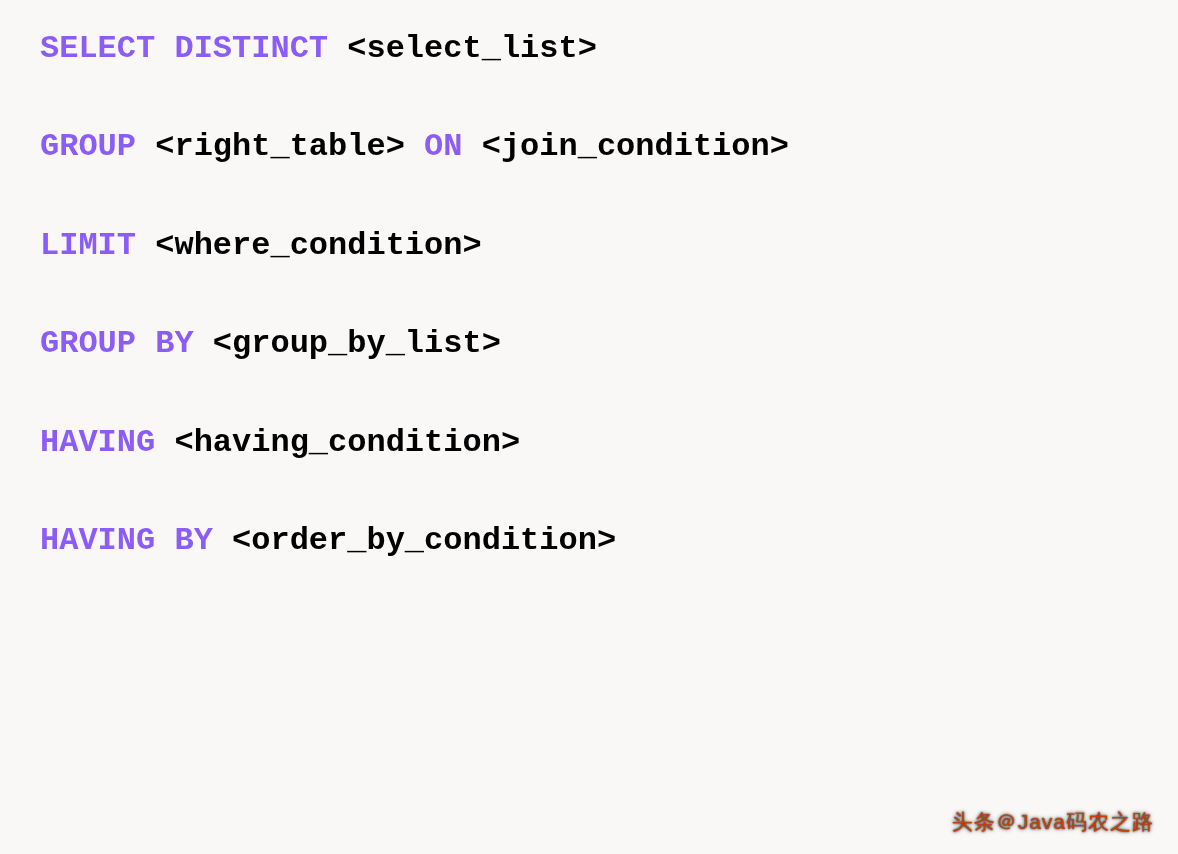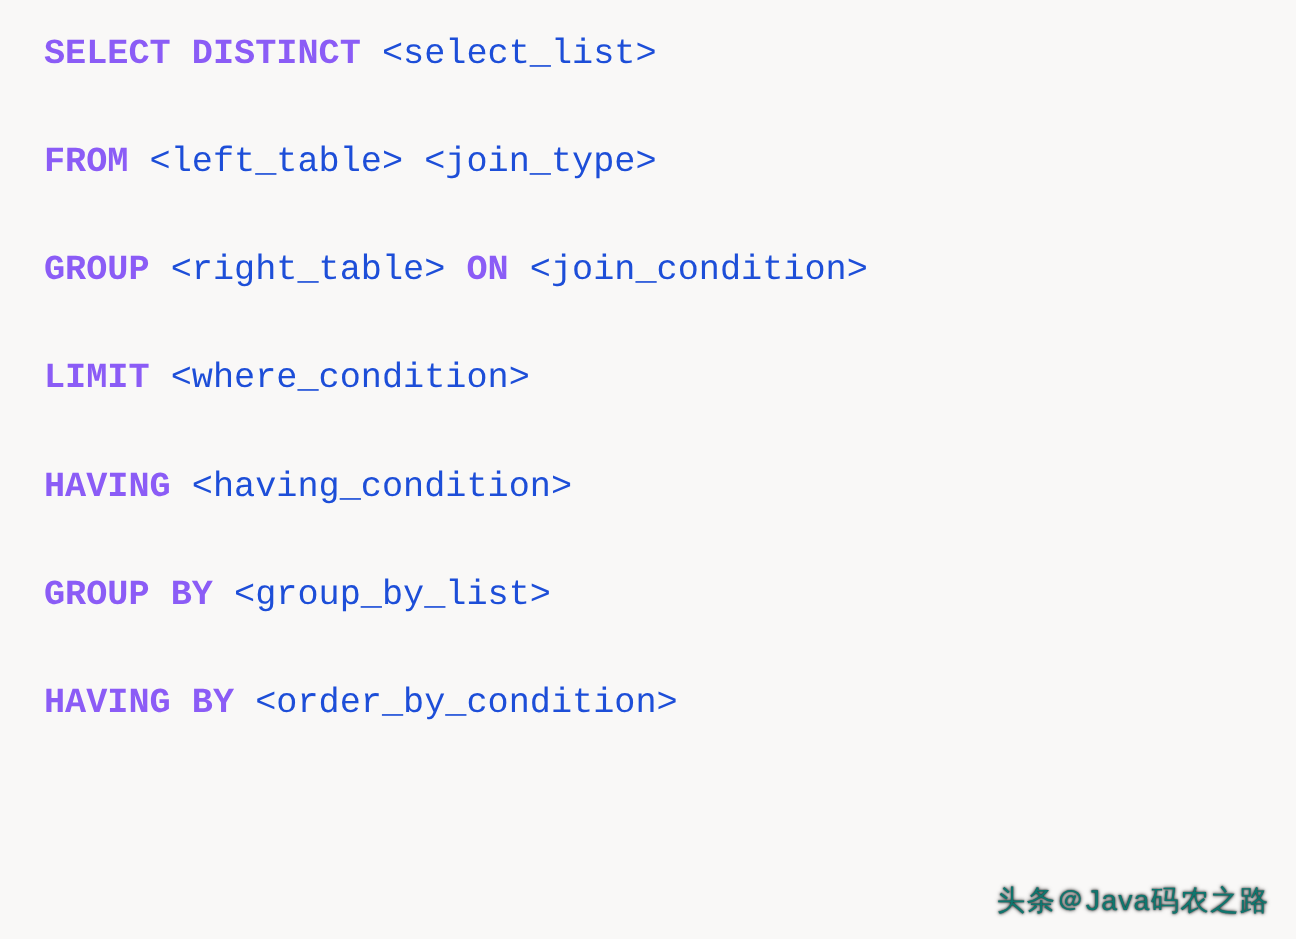--- a/index.html
+++ b/index.html
@@ -23,47 +23,46 @@
     .code-line {
       font-size: 32px;
       line-height: 1.2;
       white-space: nowrap;
     }
     .keyword {
       color: #8b5cf6;
       font-weight: bold;
     }
     .placeholder {
-      color: #1d4ed8;
-      font-weight: normal;
+      color: #000000;
+      font-weight: bold;
     }
     .watermark {
       position: absolute;
       bottom: 18px;
       right: 24px;
       font-family: "PingFang SC", "Hiragino Sans GB", "Microsoft YaHei", sans-serif;
-      font-size: 26px;
-      color: #0f766e;
+      font-size: 21px;
+      color: #c2410c;
       text-shadow: 0 0 4px rgba(0,0,0,0.7), 0 0 2px rgba(0,0,0,0.9);
       letter-spacing: 1px;
     }
   </style>
 </head>
 <body>
 
 <div class="code-block">
   <div class="code-line"><span class="keyword">SELECT</span><span> </span><span class="keyword">DISTINCT</span><span> </span><span class="placeholder">&lt;select_list&gt;</span></div>
 
-  <div class="code-line"><span class="keyword">FROM</span><span> </span><span class="placeholder">&lt;left_table&gt;</span><span> </span><span class="placeholder">&lt;join_type&gt;</span></div>
 
   <div class="code-line"><span class="keyword">GROUP</span><span> </span><span class="placeholder">&lt;right_table&gt;</span><span> </span><span class="keyword">ON</span><span> </span><span class="placeholder">&lt;join_condition&gt;</span></div>
 
   <div class="code-line"><span class="keyword">LIMIT</span><span> </span><span class="placeholder">&lt;where_condition&gt;</span></div>
 
+  <div class="code-line"><span class="keyword">GROUP</span><span> </span><span class="keyword">BY</span><span> </span><span class="placeholder">&lt;group_by_list&gt;</span></div>
+
   <div class="code-line"><span class="keyword">HAVING</span><span> </span><span class="placeholder">&lt;having_condition&gt;</span></div>
-
-  <div class="code-line"><span class="keyword">GROUP</span><span> </span><span class="keyword">BY</span><span> </span><span class="placeholder">&lt;group_by_list&gt;</span></div>
 
   <div class="code-line"><span class="keyword">HAVING</span><span> </span><span class="keyword">BY</span><span> </span><span class="placeholder">&lt;order_by_condition&gt;</span></div>
 
 </div>
 
 <div class="watermark">头条＠Java码农之路</div>
 
 </body></html>

